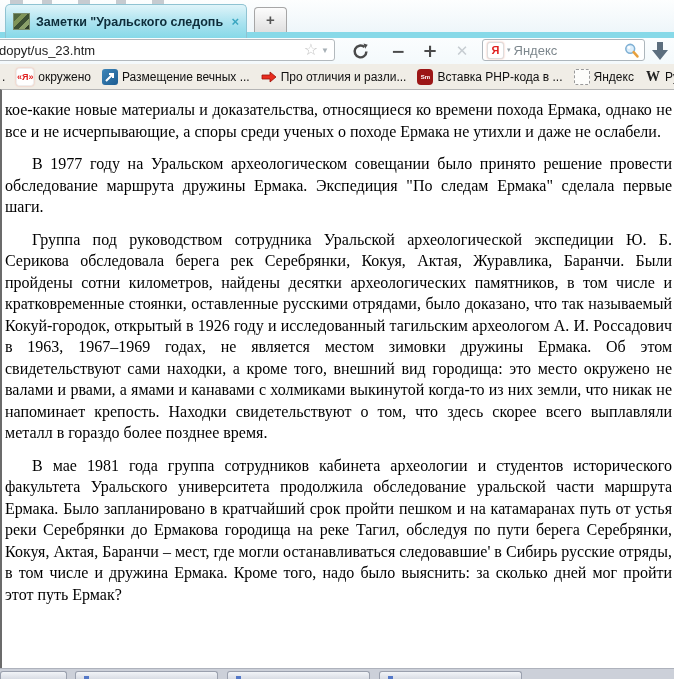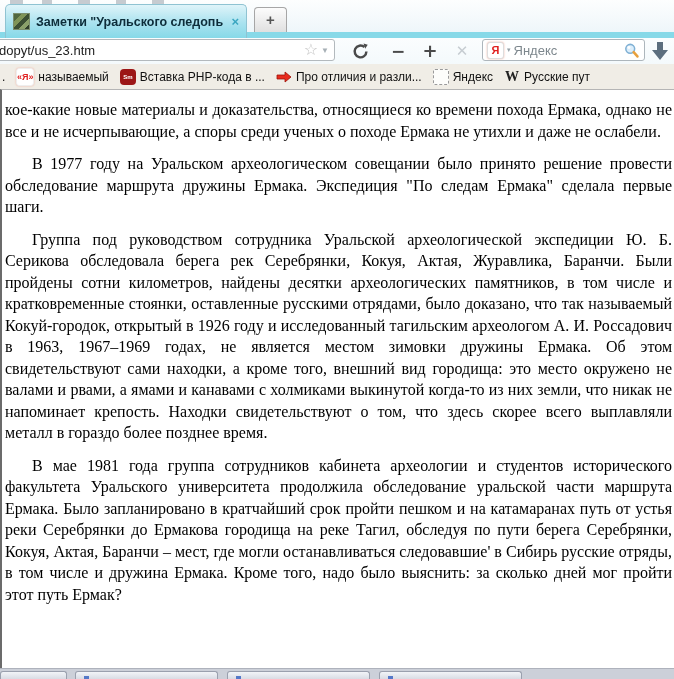--- a/index.html
+++ b/index.html
@@ -122,33 +122,41 @@
       </svg>
     </div>
   </div>
 
   <div class="bookmarksbar">
     <span class="bm">
       <span>.</span>
     </span>
     <span class="bm">
       <span class="bmicon ic-webmaster">«Я»</span>
-      <span>называемый</span>
+      <span>окружено</span>
     </span>
     <span class="bm">
-      <span class="bmicon ic-redbadge">Sm</span>
-      <span>Вставка PHP-кода в ...</span>
+      <span class="bmicon ic-bluearrow">
+        <svg width="10" height="10" viewBox="0 0 10 10">
+            <path d="M1 9 7 3 M4 2 h4 v4" stroke="#fff" stroke-width="2" fill="none"></path>
+          </svg>
+      </span>
+      <span>Размещение вечных ...</span>
     </span>
     <span class="bm">
       <span class="bmicon">
         <svg width="16" height="12" viewBox="0 0 16 12">
             <path d="M1 4 h8 V1 l6 5 -6 5 V8 H1 z" fill="#e82c1e" stroke="#9c1208" stroke-width="0.8"></path>
           </svg>
       </span>
       <span>Про отличия и разли...</span>
+    </span>
+    <span class="bm">
+      <span class="bmicon ic-redbadge">Sm</span>
+      <span>Вставка PHP-кода в ...</span>
     </span>
     <span class="bm">
       <span class="bmicon ic-dashed"></span>
       <span>Яндекс</span>
     </span>
     <span class="bm">
       <span class="bmicon ic-wiki">W</span>
       <span>Русские пут</span>
     </span>
   </div>

